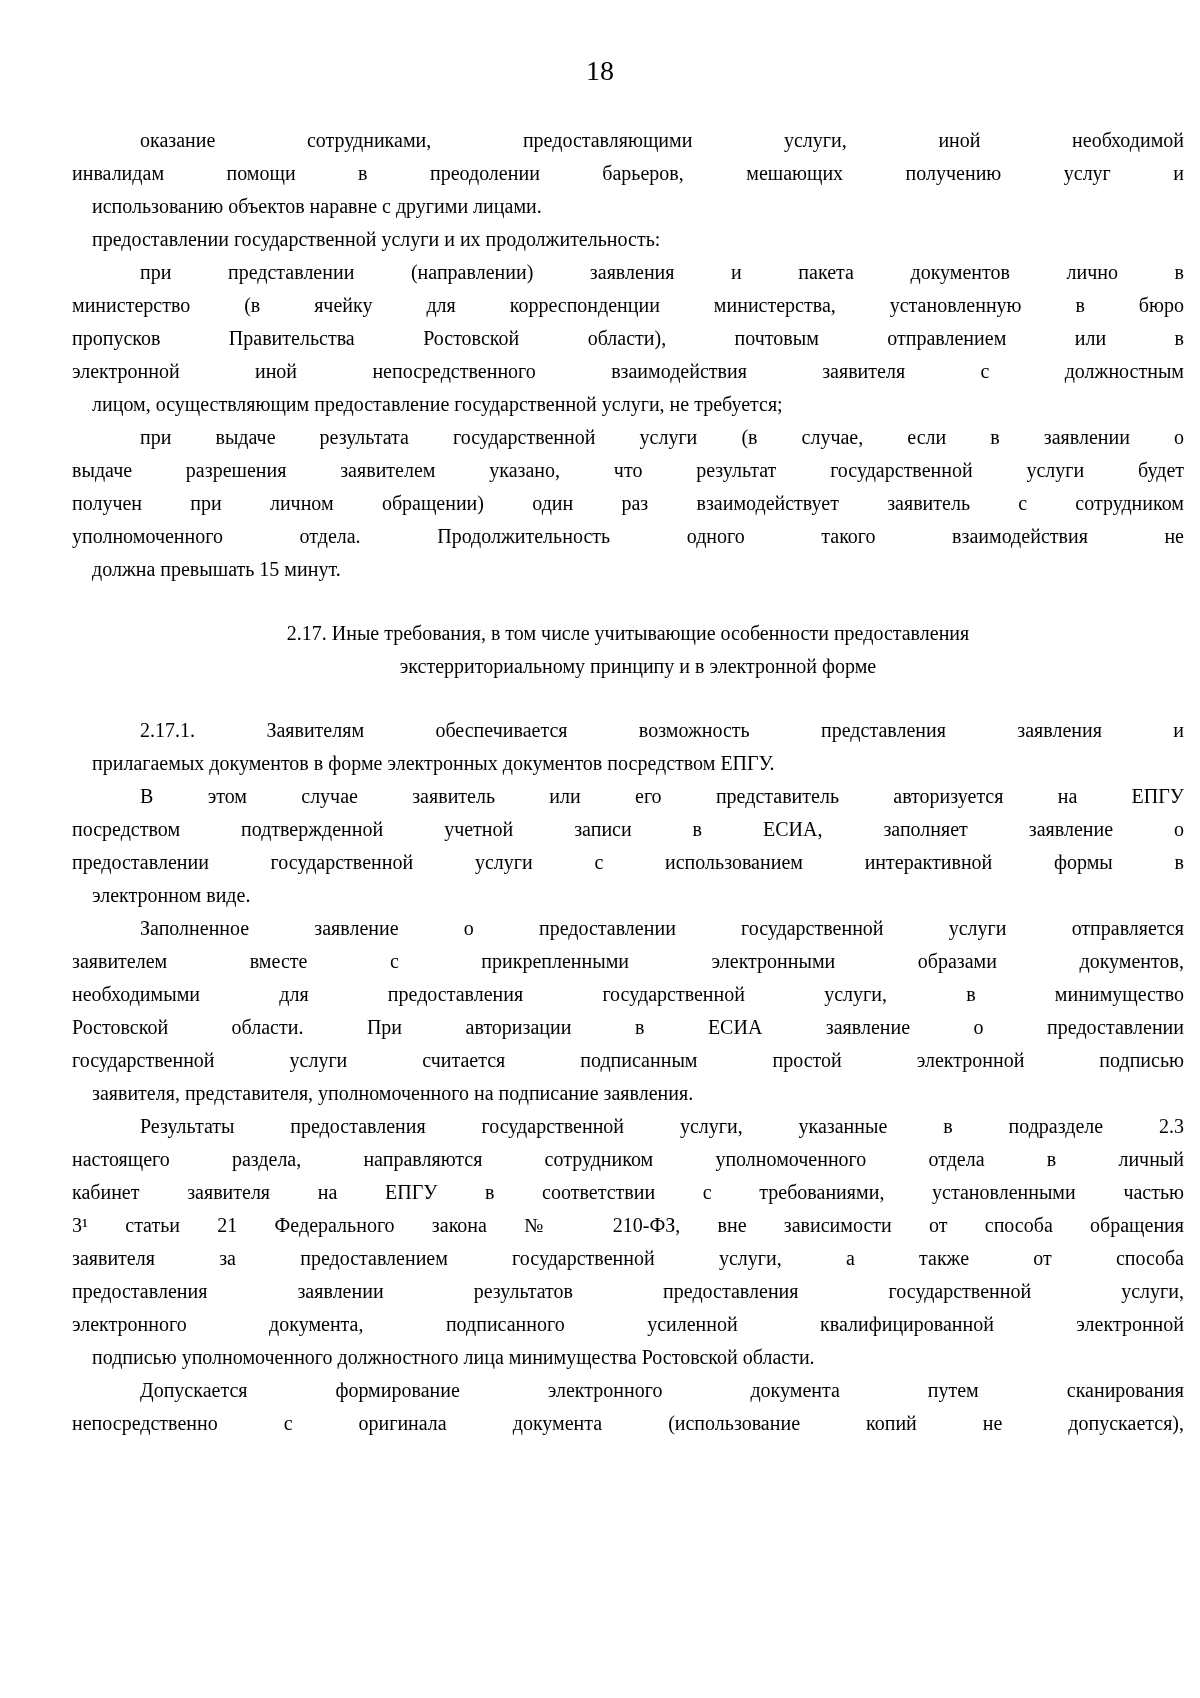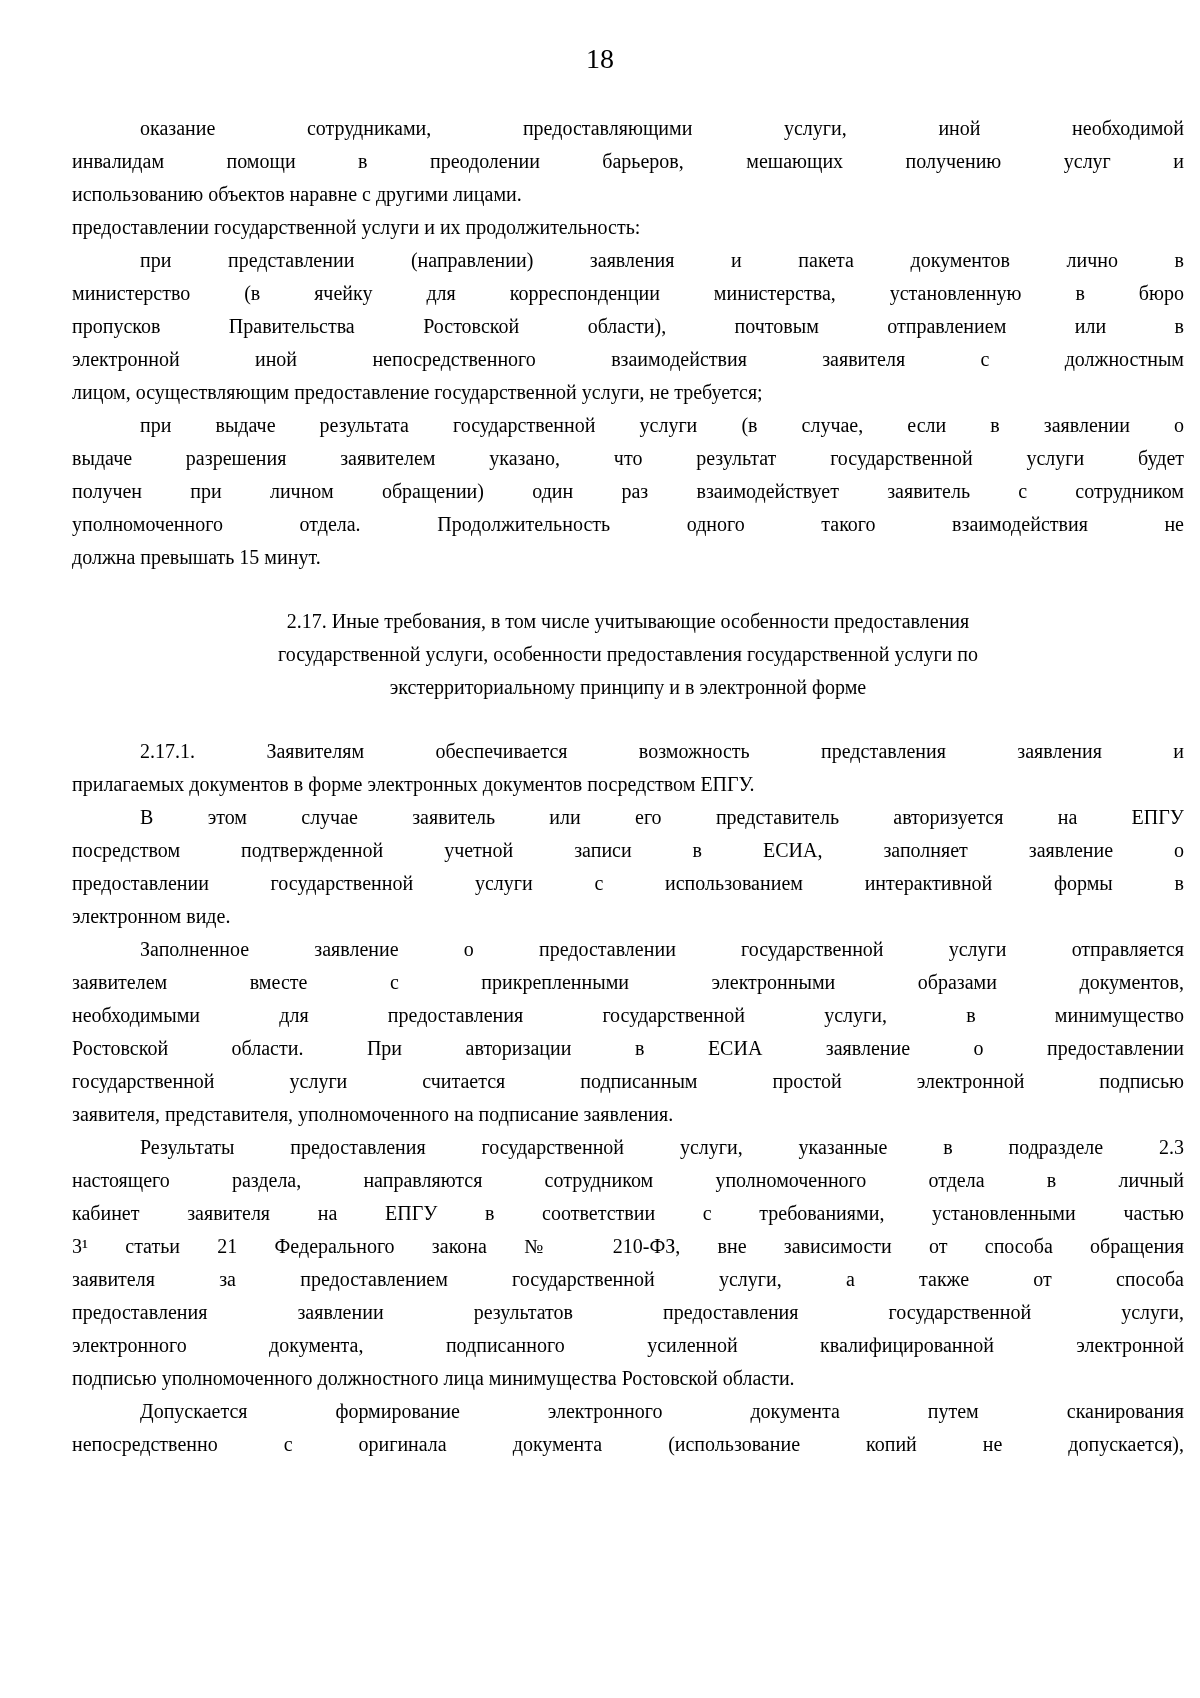--- a/index.html
+++ b/index.html
@@ -10,41 +10,41 @@
   .page {
     position: relative;
     width: 1200px;
     height: 1698px;
     background: #ffffff;
     overflow: hidden;
     font-family: "Liberation Serif", "DejaVu Serif", serif;
     color: #000000;
   }
   .page-number {
-    padding-top: 44px;
+    padding-top: 56px;
     text-align: center;
     font-size: 28px;
     line-height: 30px;
     color: #000000;
   }
   .doc-body {
     margin-left: 72px;
     width: 1112px;
     margin-top: 38px;
     font-size: 20px;
   }
   .block { margin: 0; }
   .line {
     line-height: 33px;
     text-align: justify;
     text-align-last: justify;
     white-space: normal;
   }
   .paragraph .line.first { text-indent: 68px; }
-  .line.last { text-align-last: left; }
+  .line.last { text-align-last: left; margin-left: 20px; }
   .heading {
     margin-top: 31px;
     margin-bottom: 31px;
   }
   .heading .line {
     text-align: right;
     text-align-last: center;
     text-indent: 0;
   }
 </style>
@@ -71,21 +71,20 @@
       </div>
       <div class="block paragraph">
         <div class="line first">при выдаче результата государственной услуги (в случае, если в заявлении о</div>
         <div class="line">выдаче разрешения заявителем указано, что результат государственной услуги будет</div>
         <div class="line">получен при личном обращении) один раз взаимодействует заявитель с сотрудником</div>
         <div class="line">уполномоченного отдела. Продолжительность одного такого взаимодействия не</div>
         <div class="line last">должна превышать 15 минут.</div>
       </div>
       <div class="block heading">
         <div class="line first">2.17. Иные требования, в том числе учитывающие особенности предоставления</div>
-        <div class="line">государственной услуги, особенности предоставления государственной услуги по</div>
         <div class="line last">экстерриториальному принципу и в электронной форме</div>
       </div>
       <div class="block paragraph">
         <div class="line first">2.17.1. Заявителям обеспечивается возможность представления заявления и</div>
         <div class="line last">прилагаемых документов в форме электронных документов посредством ЕПГУ.</div>
       </div>
       <div class="block paragraph">
         <div class="line first">В этом случае заявитель или его представитель авторизуется на ЕПГУ</div>
         <div class="line">посредством подтвержденной учетной записи в ЕСИА, заполняет заявление о</div>
         <div class="line">предоставлении государственной услуги с использованием интерактивной формы в</div>

